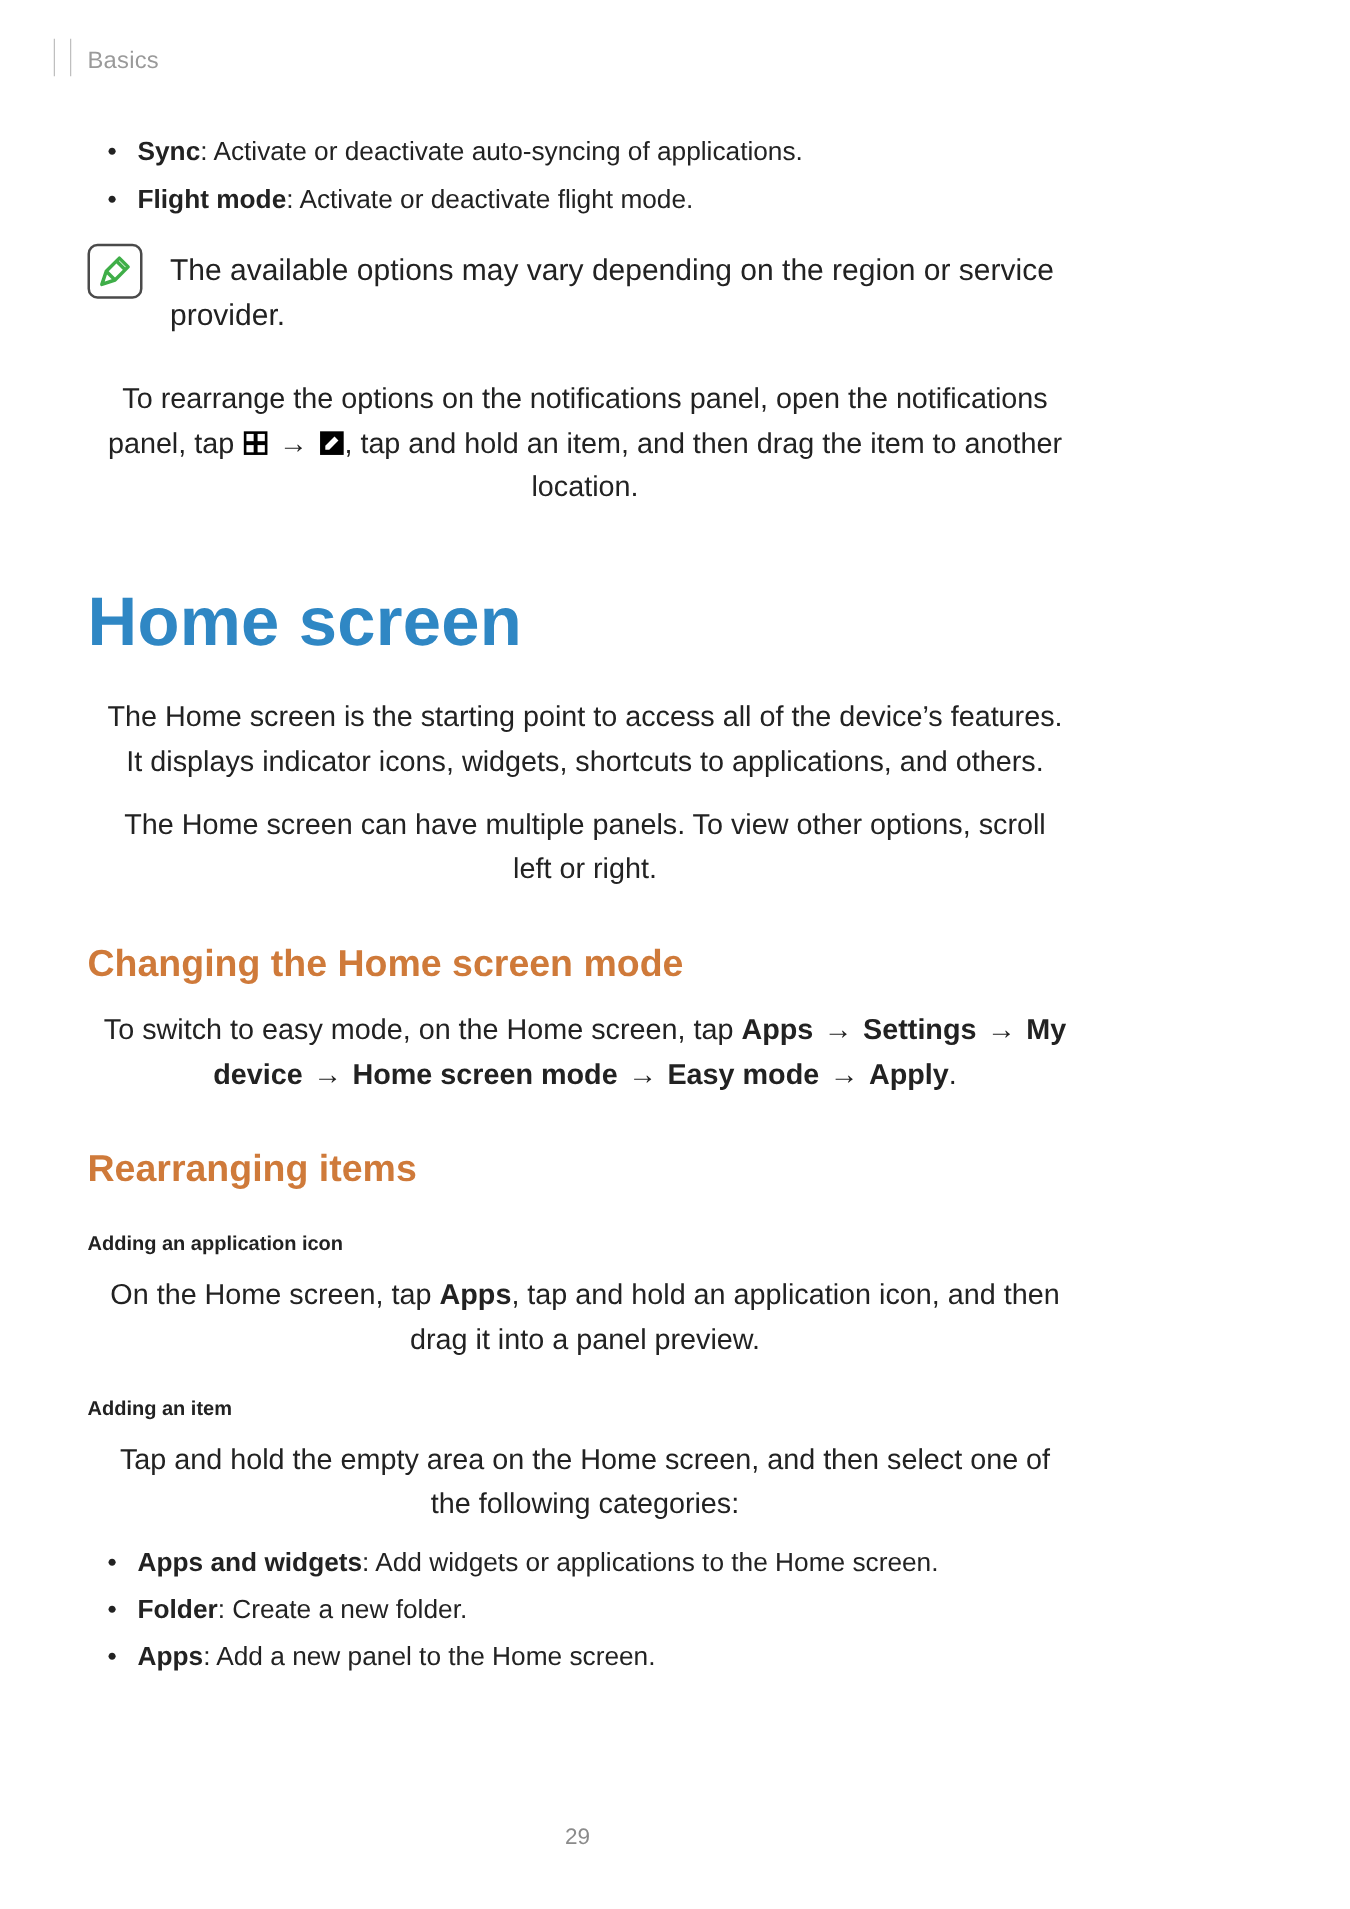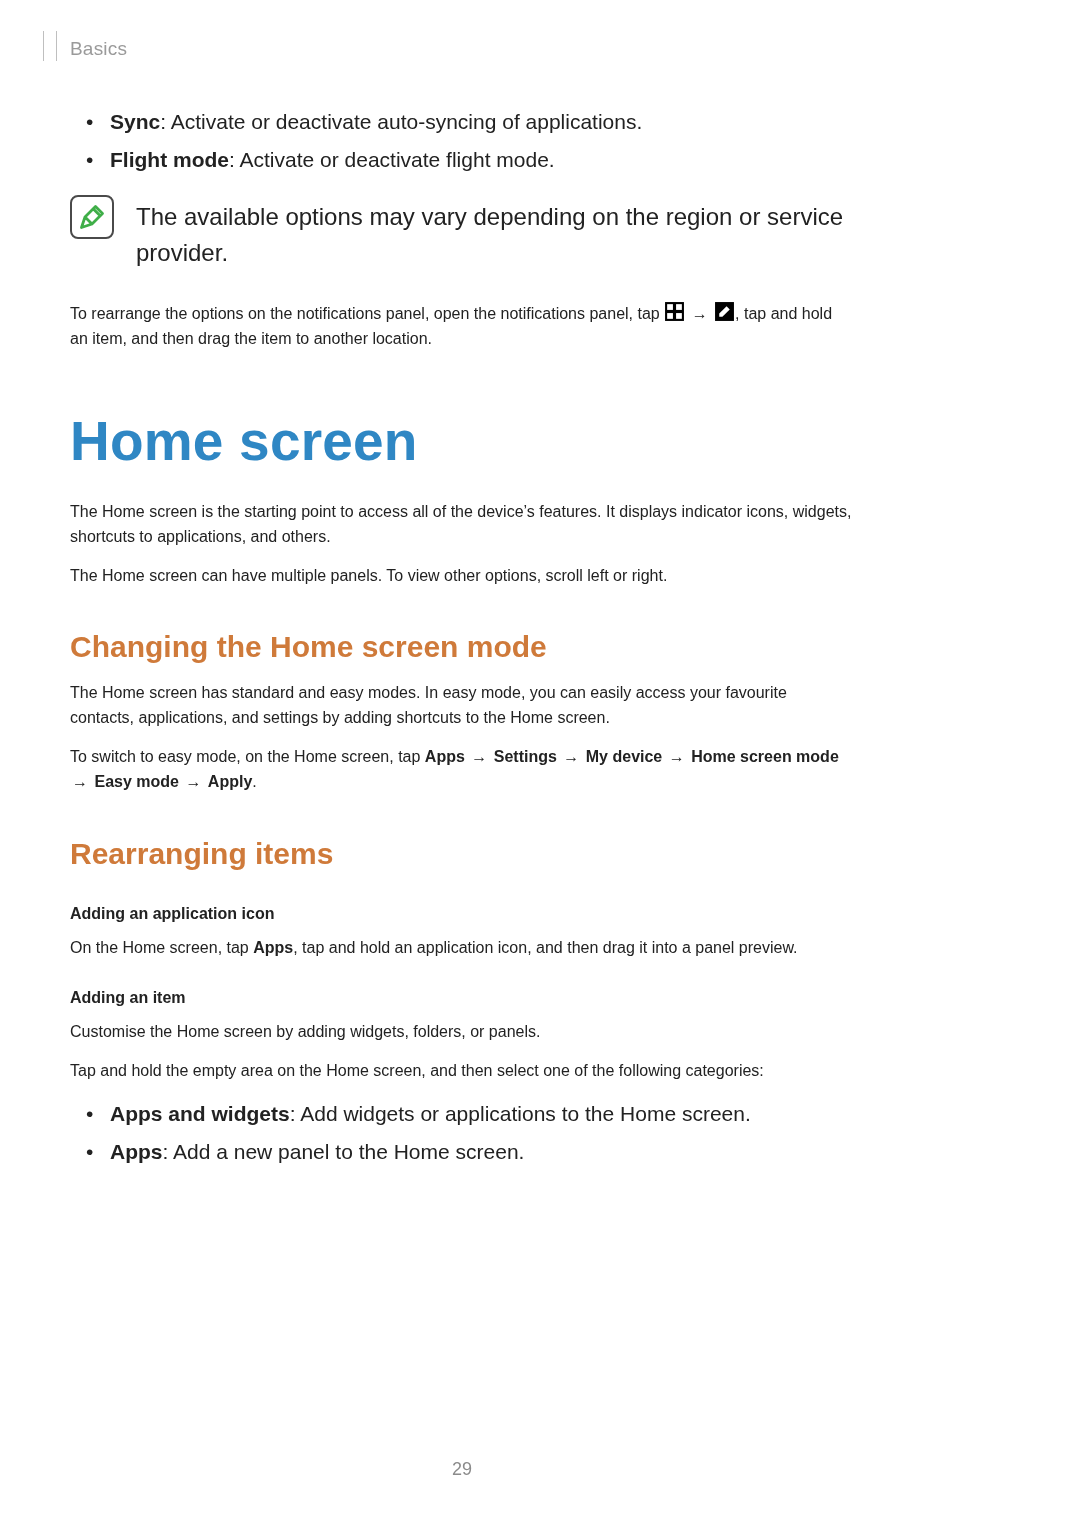--- a/index.html
+++ b/index.html
@@ -80,23 +80,24 @@
     align-items: center;
     justify-content: center;
     margin-top: 2px;
   }
   .note-icon svg { display: block; }
   .note-text {
     padding-top: 6px;
     font-size: 24px;
   }
   .para {
-    margin: 0 0 14px 0;
-    font-size: 16px;
+    margin: 0 0 14px 12px;
+    font-size: 23px;
     line-height: 1.55;
+    text-align: center;
   }
   .arrow {
     display: inline-block;
     margin: 0 2px 0 2px;
   }
   .inline-icon {
     display: inline-block;
     vertical-align: -3px;
     width: 21px;
     height: 21px;
@@ -175,21 +176,20 @@
             <path d="M5 15 L5 12 L12 5 L15 8 L8 15 Z" fill="#fff"></path>
           </svg>
       </span><span>, tap and hold an item, and then drag the item to another location.</span>
     </p>
 
     <h1 class="title">Home screen</h1>
     <p class="para">The Home screen is the starting point to access all of the device’s features. It displays indicator icons, widgets, shortcuts to applications, and others.</p>
     <p class="para">The Home screen can have multiple panels. To view other options, scroll left or right.</p>
 
     <h2 class="section">Changing the Home screen mode</h2>
-    <p class="para">The Home screen has standard and easy modes. In easy mode, you can easily access your favourite contacts, applications, and settings by adding shortcuts to the Home screen.</p>
     <p class="para">
       <span>To switch to easy mode, on the Home screen, tap </span><span class="bold">Apps</span>
       <span class="arrow">→</span>
       <span class="bold">Settings</span>
       <span class="arrow">→</span>
       <span class="bold">My device</span>
       <span class="arrow">→</span>
       <span class="bold">Home screen mode</span>
       <span class="arrow">→</span>
       <span class="bold">Easy mode</span>
@@ -198,26 +198,28 @@
     </p>
 
     <h2 class="section">Rearranging items</h2>
 
     <h3 class="sub">Adding an application icon</h3>
     <p class="para">
       <span>On the Home screen, tap </span><span class="bold">Apps</span><span>, tap and hold an application icon, and then drag it into a panel preview.</span>
     </p>
 
     <h3 class="sub">Adding an item</h3>
-    <p class="para">Customise the Home screen by adding widgets, folders, or panels.</p>
     <p class="para">Tap and hold the empty area on the Home screen, and then select one of the following categories:</p>
 
     <ul class="bullets">
       <li>
         <span class="bold">Apps and widgets</span><span>: Add widgets or applications to the Home screen.</span>
+      </li>
+      <li>
+        <span class="bold">Folder</span><span>: Create a new folder.</span>
       </li>
       <li>
         <span class="bold">Apps</span><span>: Add a new panel to the Home screen.</span>
       </li>
     </ul>
 
   </div>
 
   <div class="page-number">29</div>
 </div>

